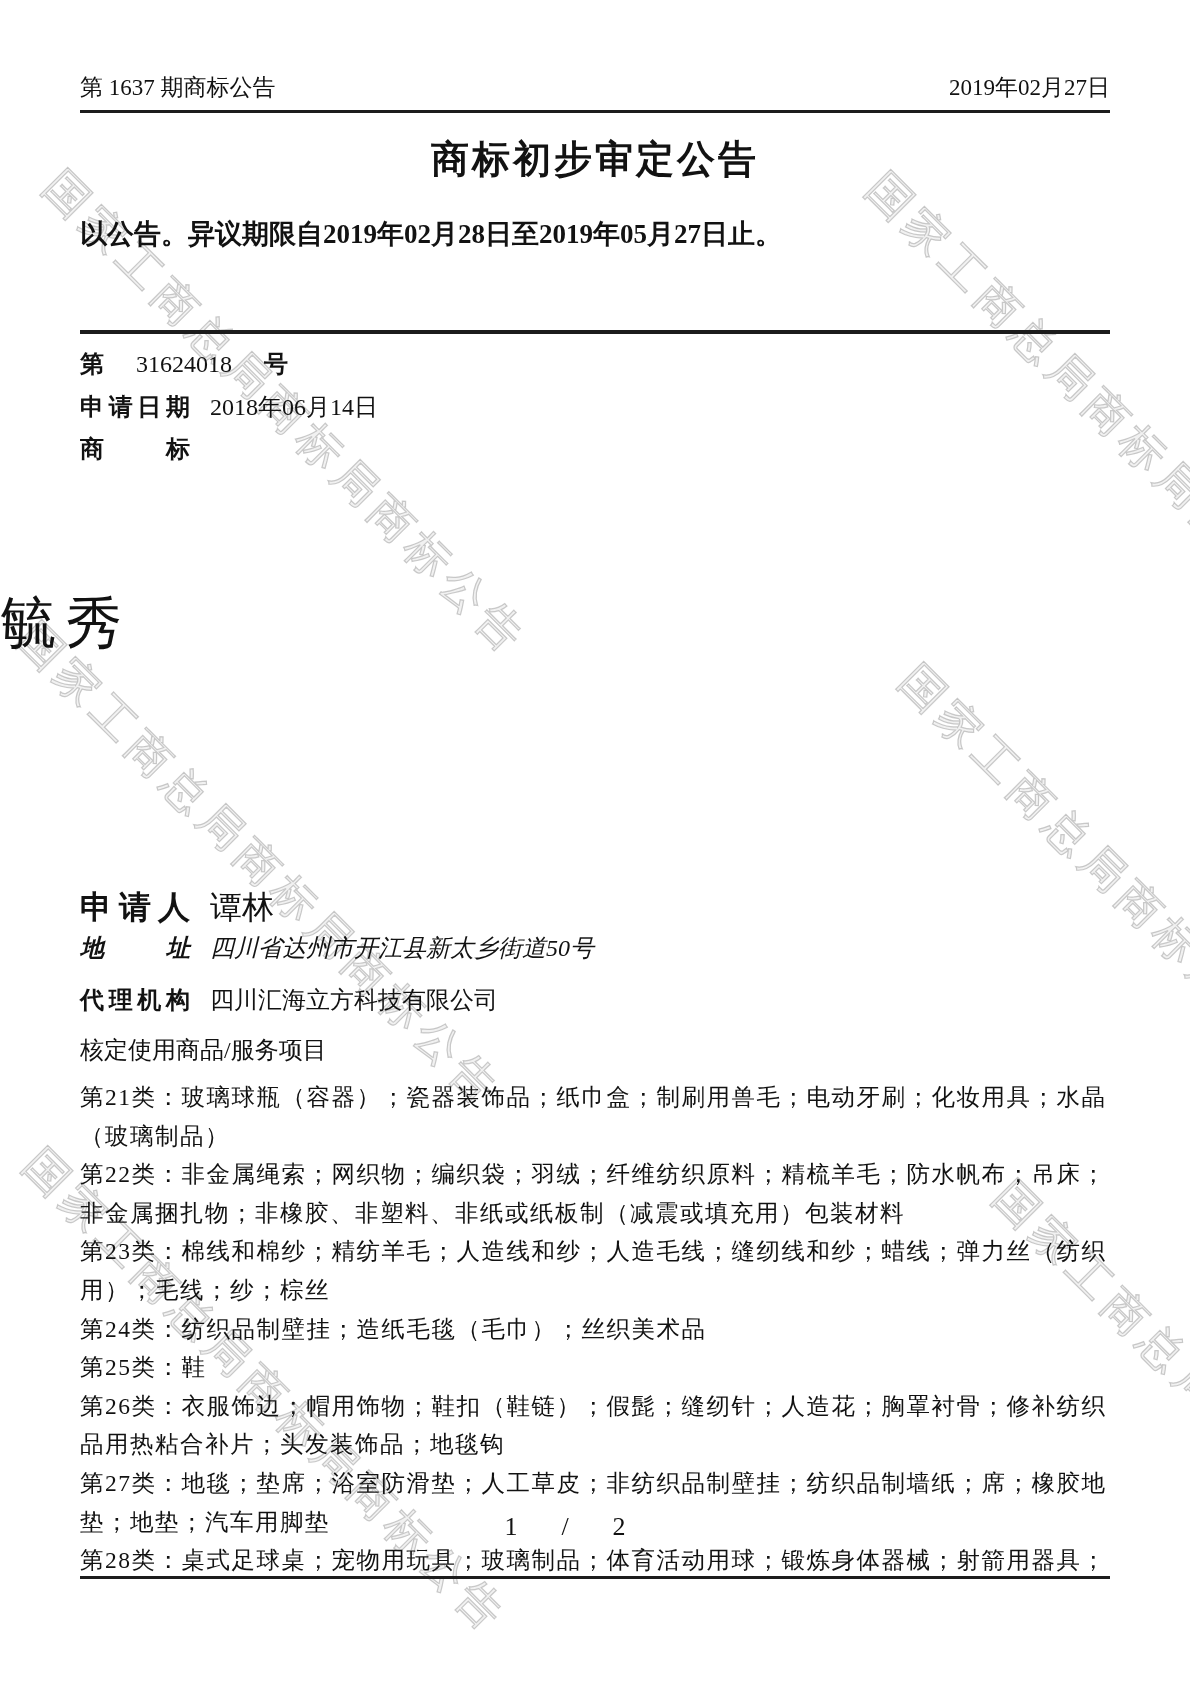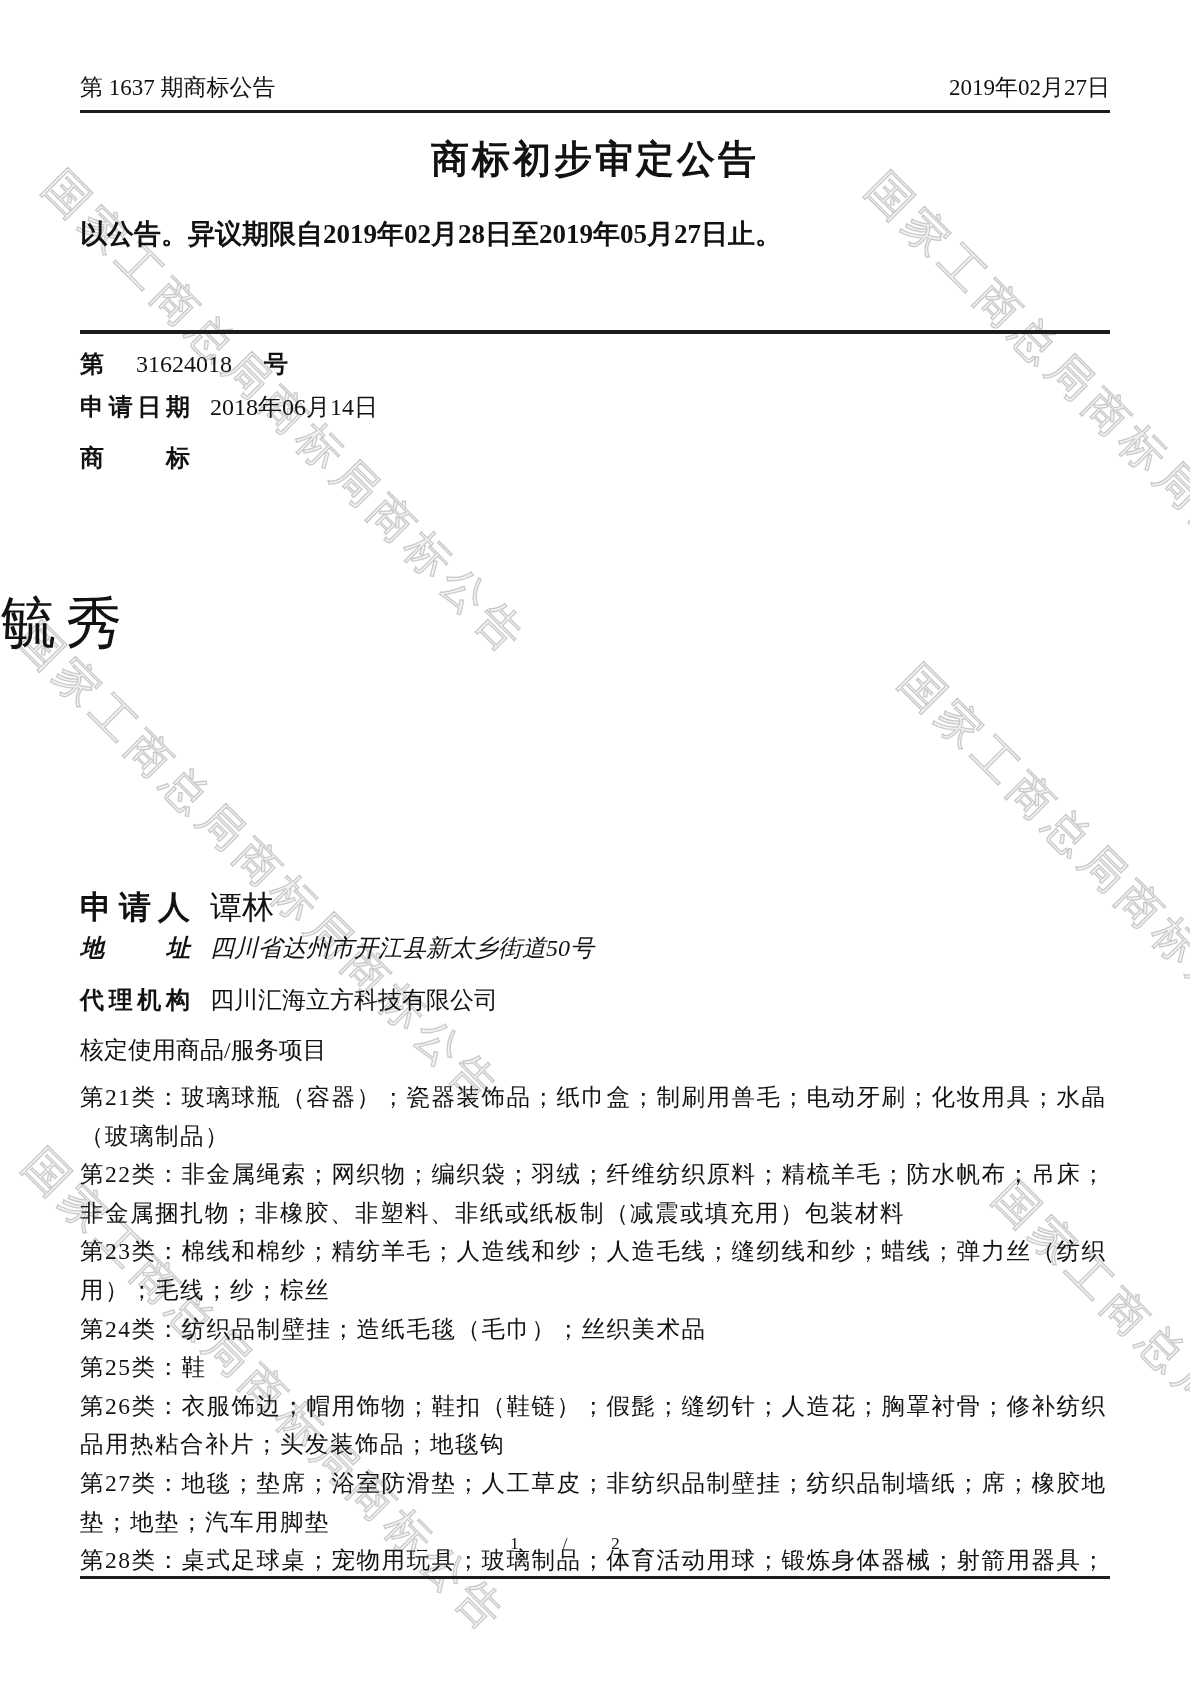--- a/index.html
+++ b/index.html
@@ -43,21 +43,21 @@
     position:absolute;left:0;top:134px;width:100%;
     text-align:center;font-size:38px;font-weight:bold;letter-spacing:3px;z-index:2;
   }
   .intro{position:absolute;left:80px;top:214px;width:1030px;z-index:2;}
   .intro .ln{font-size:27px;font-weight:bold;line-height:40px;white-space:nowrap;}
   .intro .ln.indent{text-indent:2em;}
   
   .fieldrow{position:absolute;left:80px;z-index:2;font-size:24px;white-space:nowrap;}
   .row-regno{top:348px;}
   .row-appdate{top:391px;}
-  .row-mark{top:433px;margin-top:9px;}
+  .row-mark{top:433px;}
   .b{font-weight:bold;}
   .lbl{
     display:inline-block;width:110px;
     font-weight:bold;
     text-align:justify;text-align-last:justify;
     vertical-align:top;
   }
   .val{margin-left:20px;}
   .regno-num{margin-left:32px;}
   .regno-suffix{margin-left:32px;font-weight:bold;}
@@ -75,21 +75,21 @@
     font-size:24px;font-weight:normal;z-index:2;white-space:nowrap;
   }
   
   .goods{position:absolute;left:80px;top:1078px;width:1060px;z-index:2;}
   .goods .goods-line{
     font-size:23.5px;line-height:38.6px;letter-spacing:1.5px;white-space:nowrap;
   }
   
   .footer{
     position:absolute;left:0;top:1512px;width:1130px;
-    text-align:center;font-size:17px;z-index:2;margin-top:22px;
+    text-align:center;font-size:26px;z-index:2;
   }
   .footer span{margin:0 22px;}
 </style>
 </head>
 <body>
 
 <div class="page">
 
   <div class="wm wm-1">国家工商总局商标局商标公告</div>
   <div class="wm wm-2">国家工商总局商标局商标公告</div>

